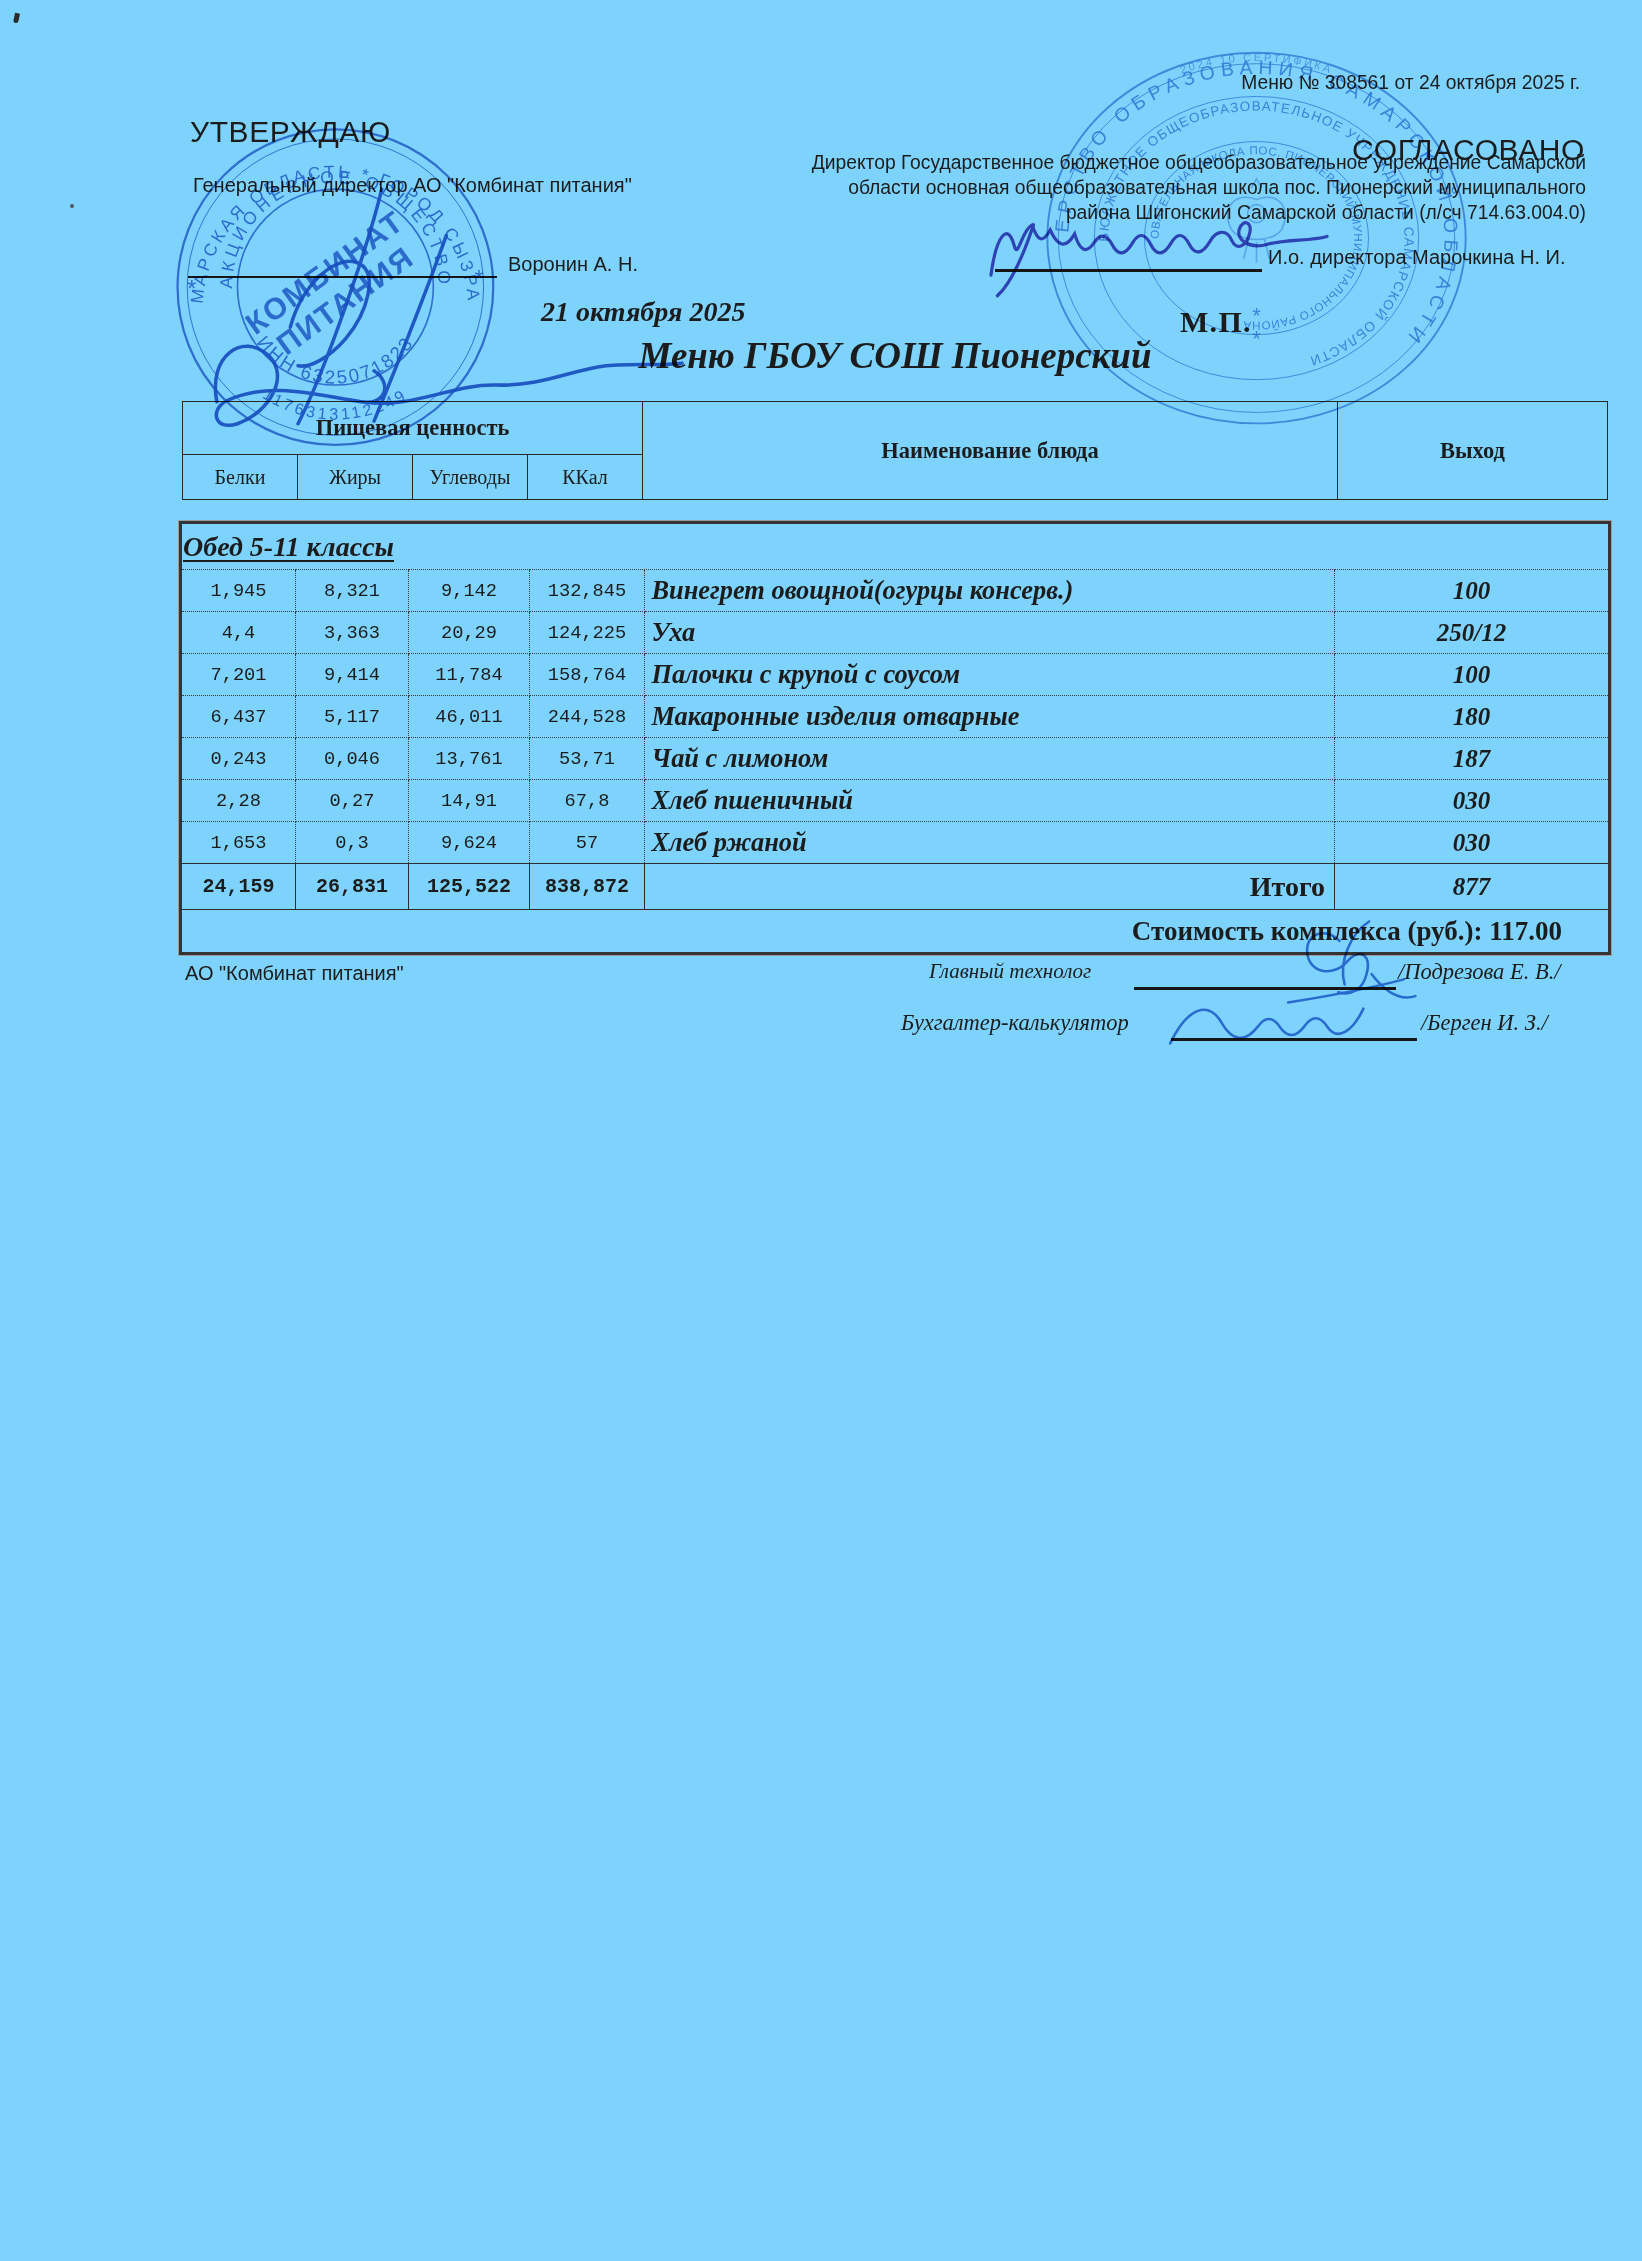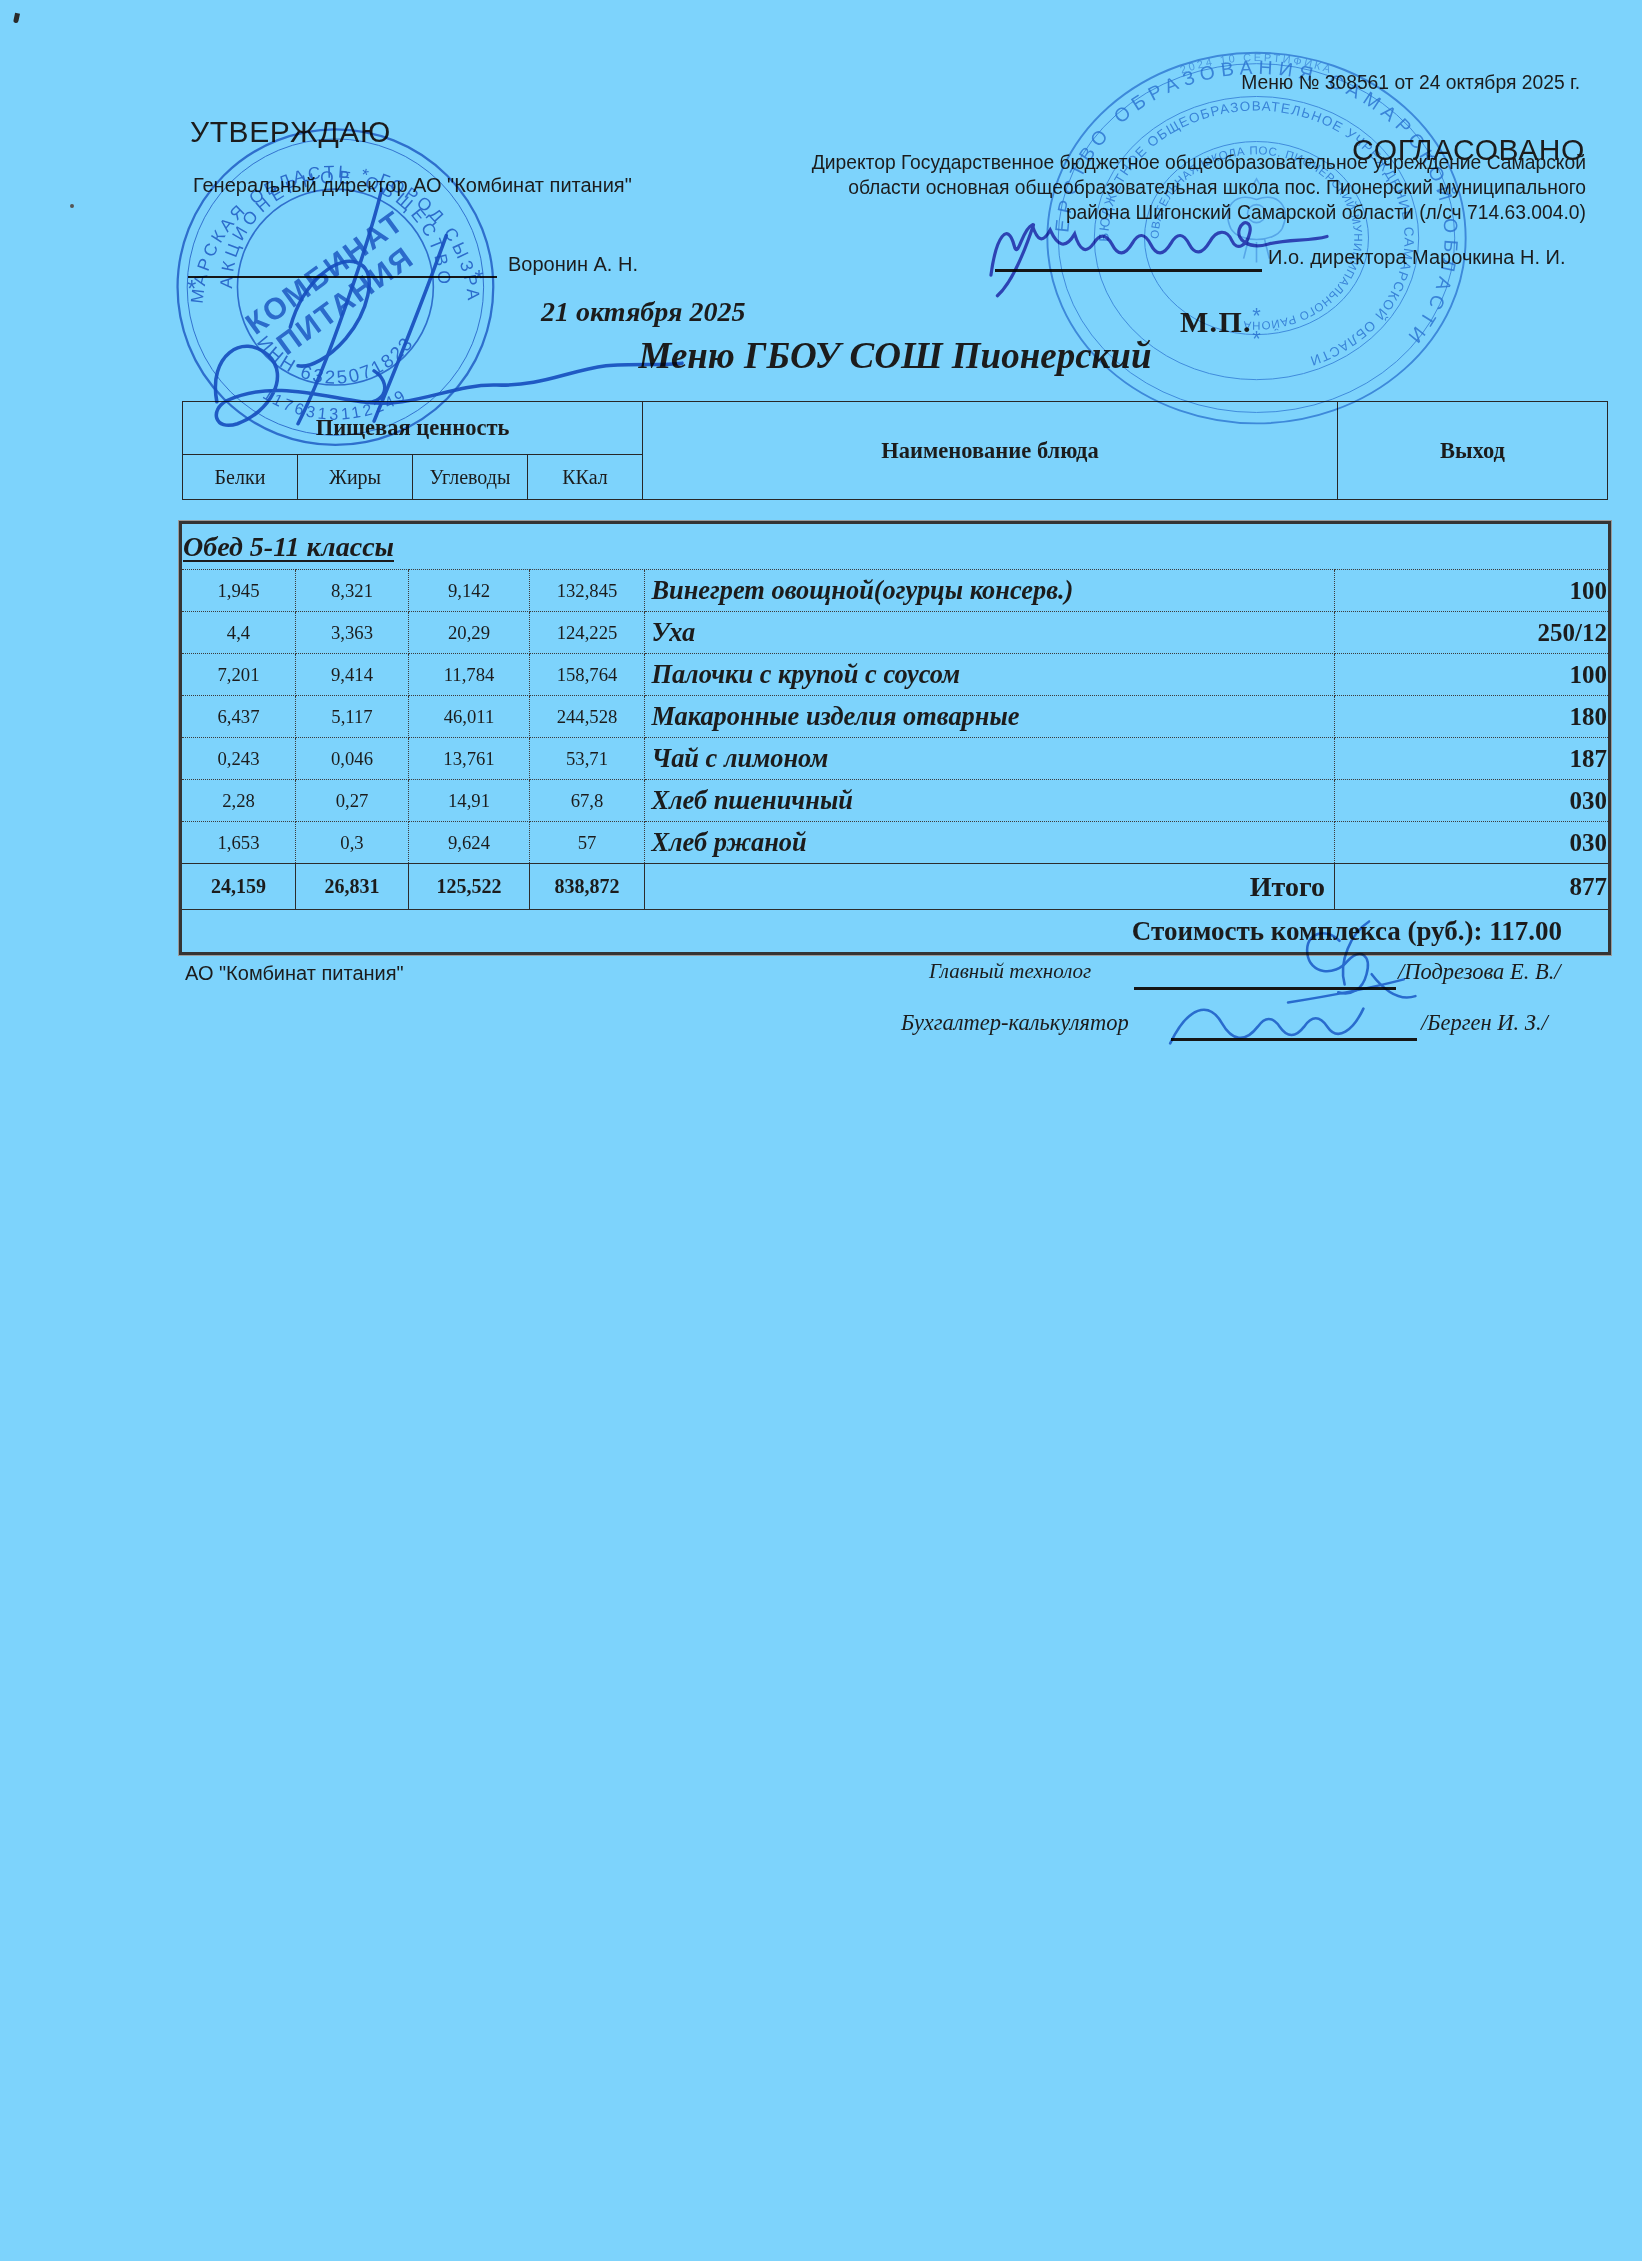--- a/index.html
+++ b/index.html
@@ -30,23 +30,23 @@
   .hbig{font-size:22.5px;font-weight:bold;}
   .hsub{font-size:20px;}
   
   .t-body{position:absolute;left:179px;top:521px;width:1430px;border:3.2px solid #343434;
           outline:0.6px solid #9a9a9a;}
   .t-body td{vertical-align:middle;}
   .sec-row td{height:43px;text-align:left;border-bottom:1.9px dotted #3c3c3c;}
   .sec-title{font-size:28px;font-weight:bold;font-style:italic;text-decoration:underline;text-underline-offset:3.9px;}
   .d-row td{height:39px;border-bottom:1.9px dotted #3c3c3c;}
   .d-row td.vd{border-right:1.9px dotted #3c3c3c;}
-  td.num{text-align:center;font-family:Liberation Serif, serif;font-size:18.7px;}
+  td.num{text-align:center;font-family:Liberation Mono, monospace;font-size:18.7px;}
   td.dish{font-size:26.4px;font-weight:bold;font-style:italic;padding-left:6.4px;}
-  td.outv{text-align:right;font-size:25px;font-weight:bold;}
+  td.outv{text-align:center;font-size:25px;font-weight:bold;font-style:italic;}
   .tot-row td{height:43px;border-top:1.9px solid #2c2c2c;border-bottom:1.9px solid #2c2c2c;}
   .tot-row td.vs{border-right:1.3px solid #2c2c2c;}
   .tot-row .num{font-weight:bold;font-size:20px;}
   .tot-label{text-align:right;font-size:28px;font-weight:bold;padding-right:9px;border-right:1.3px solid #2c2c2c;}
   .cost-row td{height:40px;text-align:right;font-size:27px;font-weight:bold;padding-right:46px;}
   
   .f-org{top:962px;left:185px;font-size:20px;}
   .f-lab1{top:959px;left:929px;font-size:21px;font-style:italic;}
   .f-line1{top:987px;left:1134px;width:262px;}
   .f-name1{top:959px;left:1398px;font-size:22.5px;font-style:italic;}

